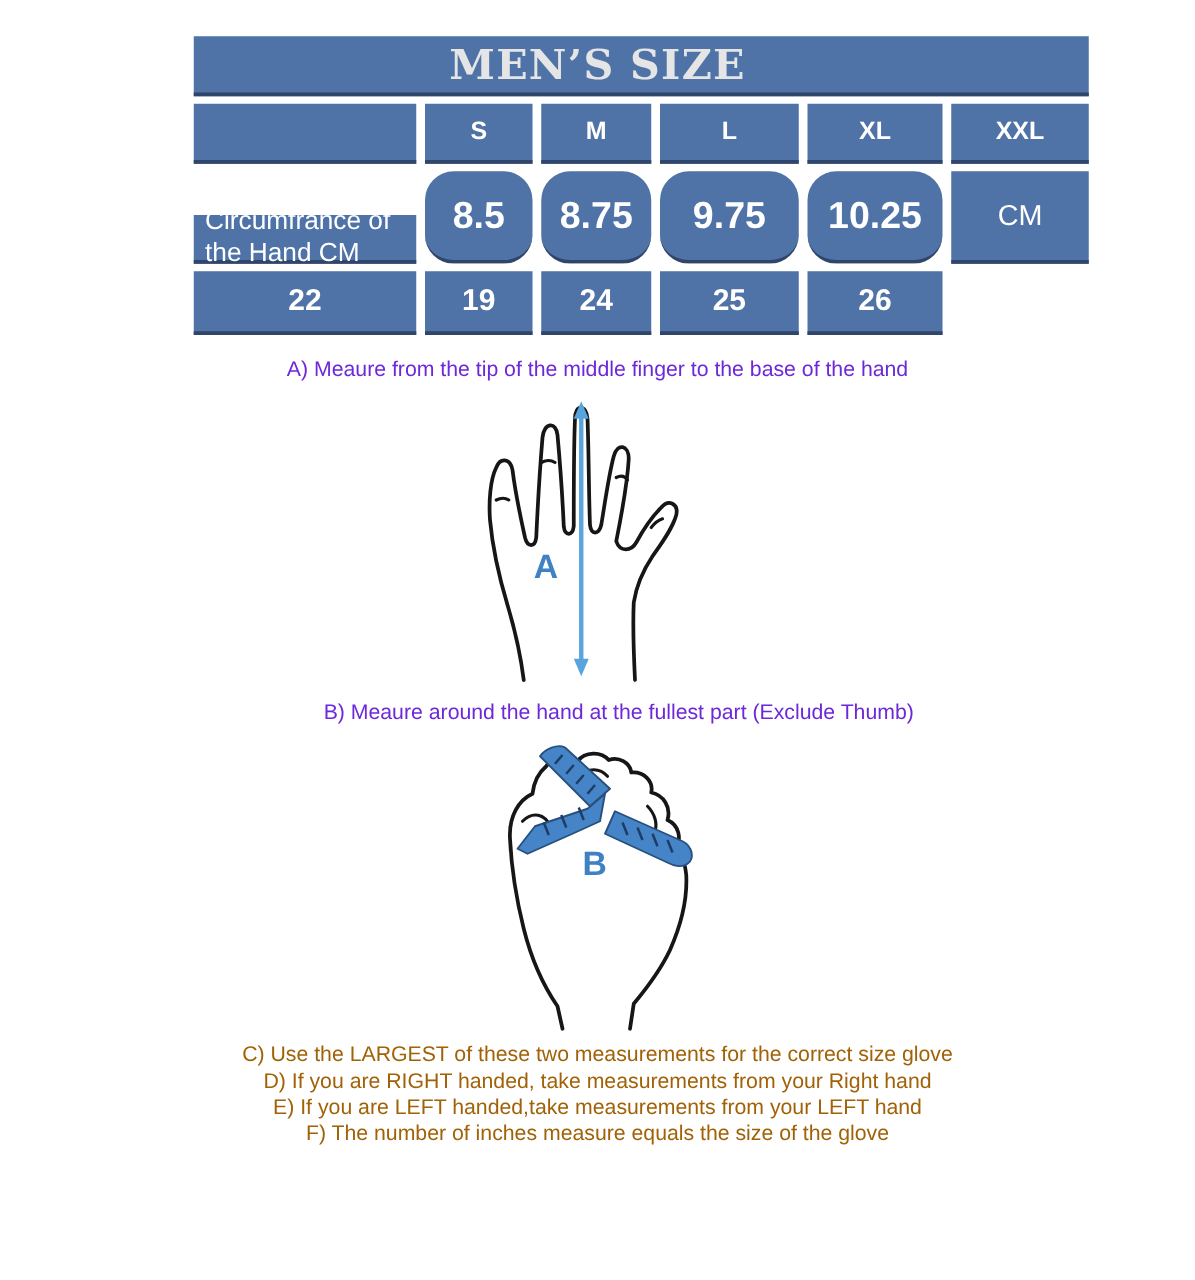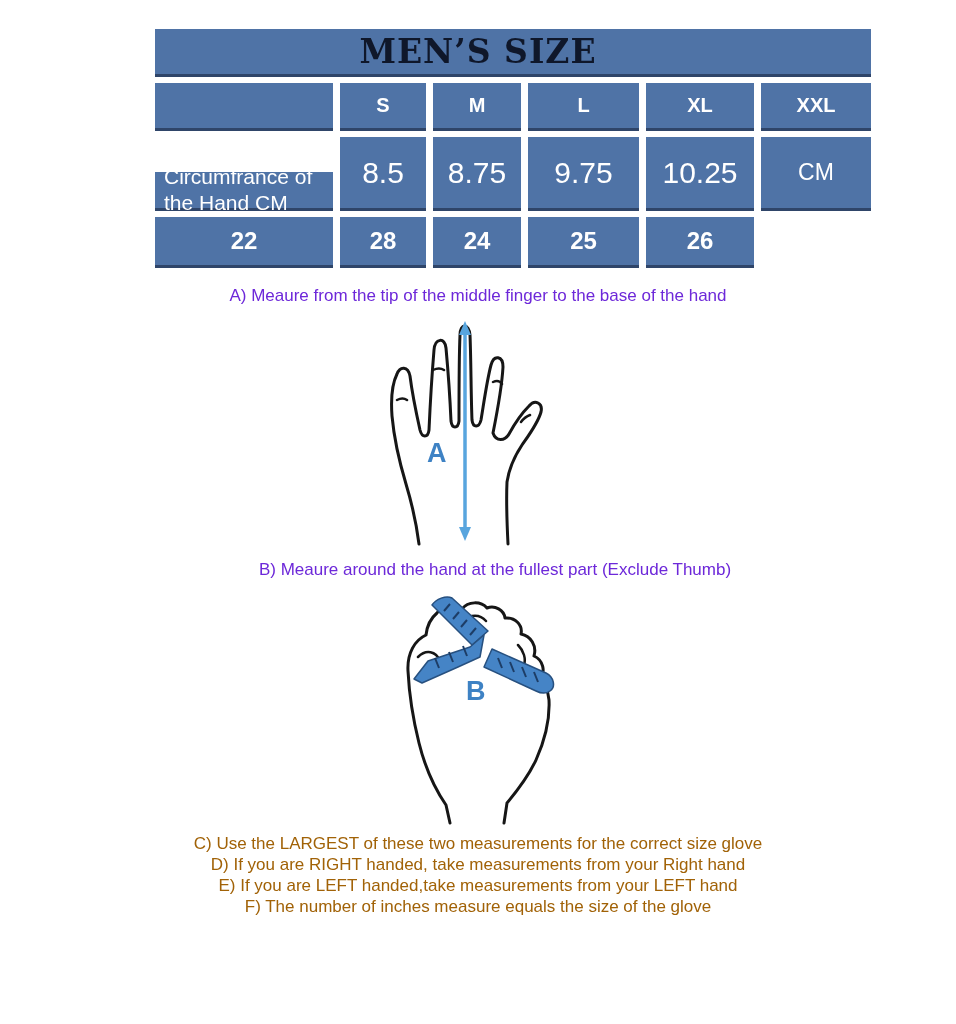--- a/index.html
+++ b/index.html
@@ -3,39 +3,39 @@
 <meta charset="utf-8">
 <style>
   * { margin:0; padding:0; box-sizing:border-box; }
   body { background:#ffffff; font-family:"Liberation Sans", sans-serif; }
   .page { position:relative; width:956px; height:1024px; background:#ffffff; overflow:hidden; }
 
   
   .size-table { position:absolute; left:155px; top:29px; width:716px; }
   .table-title {
     height:48px; background:#4f73a6; border-bottom:3px solid #2f4569;
-    color:#0f172a; font-family:"DejaVu Serif", serif; font-weight:bold;
+    color:#e5e5e5; font-family:"DejaVu Serif", serif; font-weight:bold;
     font-size:33px; letter-spacing:1px;
     display:flex; align-items:center; justify-content:center;
     padding-right:70px; margin-bottom:6px;
   }
   .table-grid {
     display:grid;
     grid-template-columns:178px 86px 88px 111px 108px 110px;
     grid-template-rows:48px 74px 51px;
     column-gap:7px; row-gap:6px;
   }
   .cell {
     background:#4f73a6; border-bottom:3px solid #2f4569; color:#ffffff;
     display:flex; align-items:center; justify-content:center;
   }
   .col-head { font-weight:bold; font-size:20px; }
   .row-label { font-size:21px; justify-content:flex-start; padding-left:9px; line-height:1.22;margin-top:35px; }
   .row-label-center { font-size:23px; }
-  .val-lg { font-weight:normal; font-size:30px; }
+  .val-lg { font-weight:bold; font-size:30px;border-radius:23px; }
   .val-md { font-weight:bold; font-size:24px; }
 
   
   .instr {
     position:absolute; left:0; width:956px; text-align:center;
     color:#6d28d9; font-size:17px;
   }
   .instr-a { top:286px; }
   .instr-b { top:560px;padding-left:34px; }
   .instr-block { position:absolute; left:0; top:833px; width:956px; text-align:center;
@@ -64,21 +64,21 @@
       <div class="cell col-head">XXL</div>
 
       <div class="cell row-label">Circumfrance of the Hand CM</div>
       <div class="cell val-lg">8.5</div>
       <div class="cell val-lg">8.75</div>
       <div class="cell val-lg">9.75</div>
       <div class="cell val-lg">10.25</div>
 
       <div class="cell row-label-center">CM</div>
       <div class="cell val-md">22</div>
-      <div class="cell val-md">28</div>
+      <div class="cell val-md">19</div>
       <div class="cell val-md">24</div>
       <div class="cell val-md">25</div>
       <div class="cell val-md">26</div>
     </div>
   </div>
 
   <div class="instr instr-a">A) Meaure from the tip of the middle finger to the base of the hand</div>
 
   <svg class="hand-a" width="180" height="228" viewBox="0 0 180 228">
 

